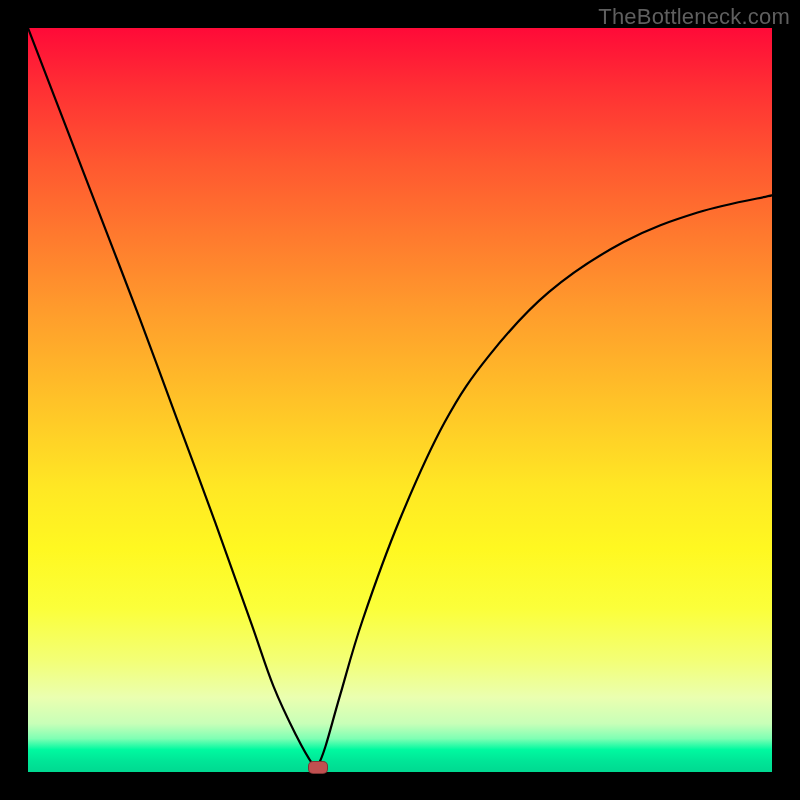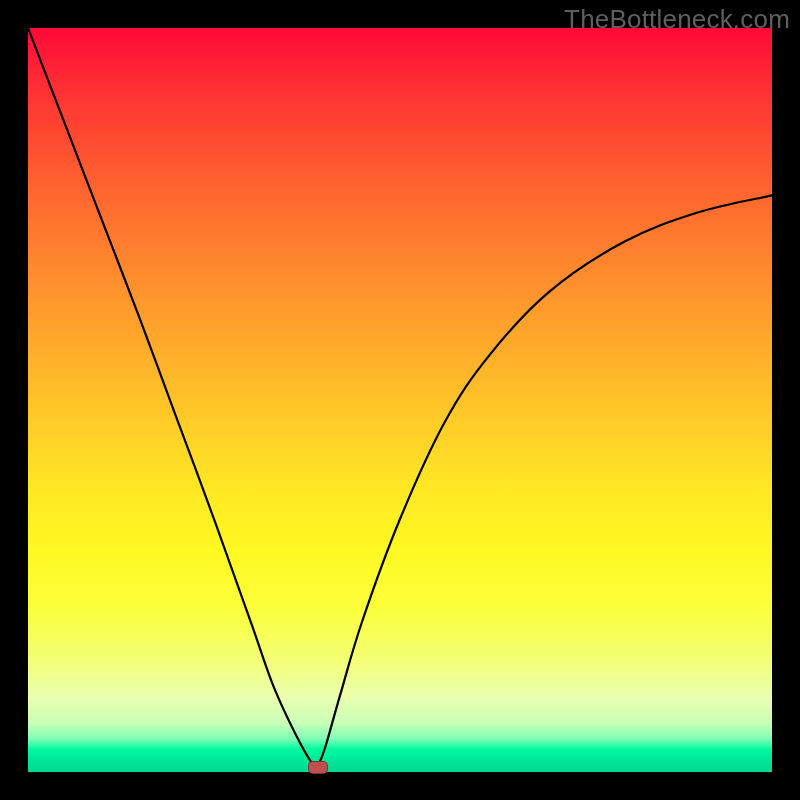--- a/index.html
+++ b/index.html
@@ -15,21 +15,21 @@
     position: relative;
     width: 800px;
     height: 800px;
     background: #000;
   }
   .watermark {
     position: absolute;
     top: 4px;
     right: 10px;
     color: #5f5f5f;
-    font-size: 26px;
+    font-size: 22px;
     letter-spacing: 0.2px;
     z-index: 10;
   }
   .plot {
     position: absolute;
     left: 28px;
     top: 28px;
     width: 744px;
     height: 744px;
     background: linear-gradient(to bottom,

